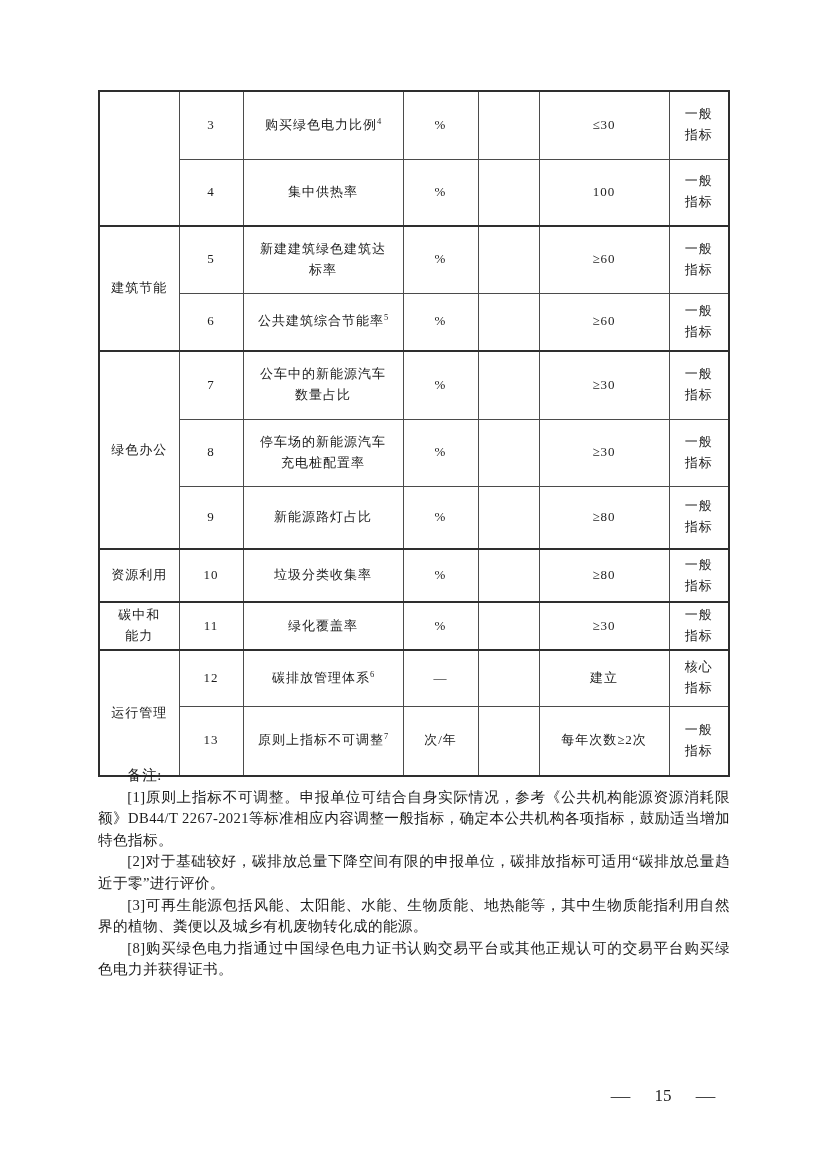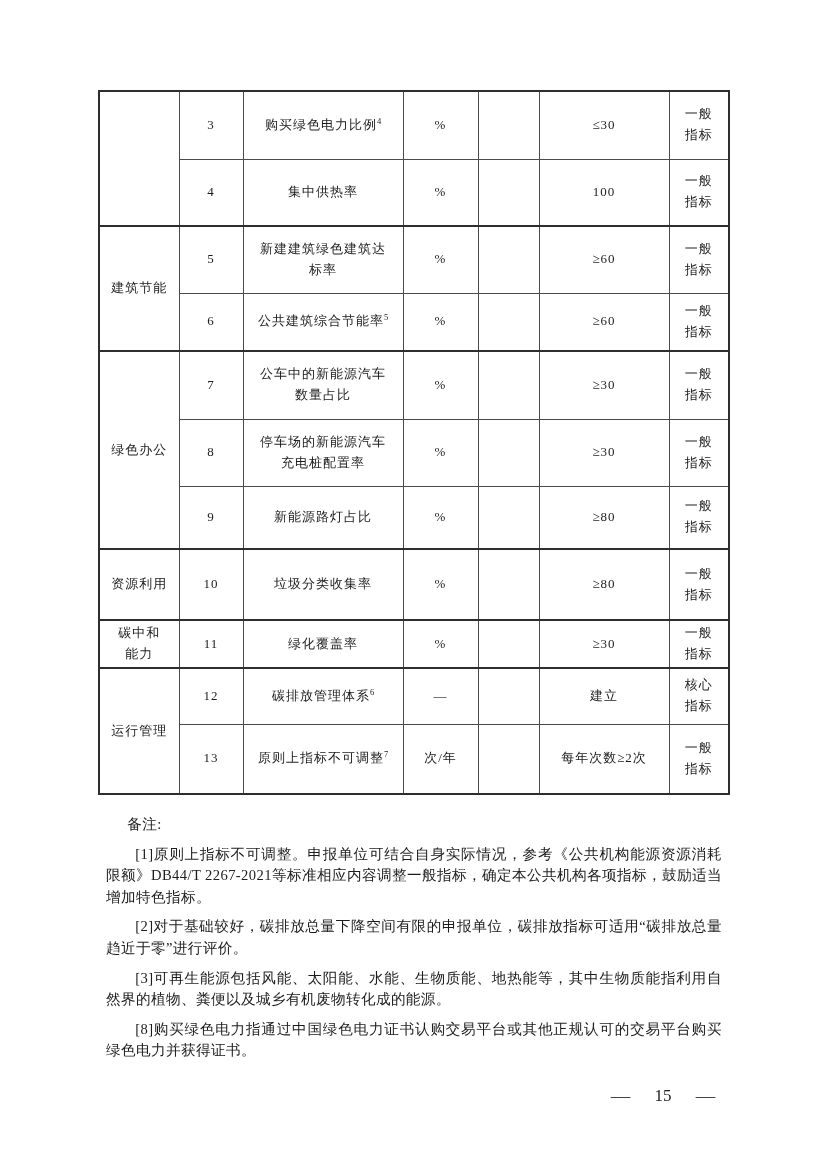--- a/index.html
+++ b/index.html
@@ -26,26 +26,26 @@
     font-size: 13px;
     letter-spacing: 1px;
     line-height: 1.6;
     white-space: pre-line;
     padding: 2px 3px;
     color: #1c1c1c;
   }
   tr.group-start > td { border-top: 2.4px solid #2e2e2e; }
   td sup { font-size: 8.5px; letter-spacing: 0; vertical-align: super; line-height: 0; }
   .notes {
-    position: absolute; left: 98px; top: 814px; width: 632px;
+    position: absolute; left: 98px; top: 765px; width: 632px;
     font-size: 14.6px; line-height: 21.6px; letter-spacing: 0.4px;
     text-align: justify;
   }
   .notes-label { text-indent: 2em; }
-  .notes p { margin: 8px; text-indent: 2em; font-family: Liberation Serif, serif; }
+  .notes p { margin: 0; text-indent: 2em; font-family: Liberation Serif, serif; }
   .page-num {
     position: absolute; left: 612px; top: 1086px; width: 102px;
     display: flex; justify-content: space-between; align-items: center;
     font-size: 17px; letter-spacing: 0;
   }
   .page-num .dash { transform: scaleX(1.15); }
 </style>
 </head>
 <body>
 
@@ -125,21 +125,21 @@
           </tr>
           <tr style="height: 63px;">
             <td>9</td>
             <td><span>新能源路灯占比</span></td>
             <td>%</td>
             <td></td>
             <td>≥80</td>
             <td>一般
 指标</td>
           </tr>
-          <tr class="group-start" style="height: 71px;">
+          <tr class="group-start" style="height: 53px;">
             <td rowspan="1">资源利用</td>
             <td>10</td>
             <td><span>垃圾分类收集率</span></td>
             <td>%</td>
             <td></td>
             <td>≥80</td>
             <td>一般
 指标</td>
           </tr>
           <tr class="group-start" style="height: 48px;">

